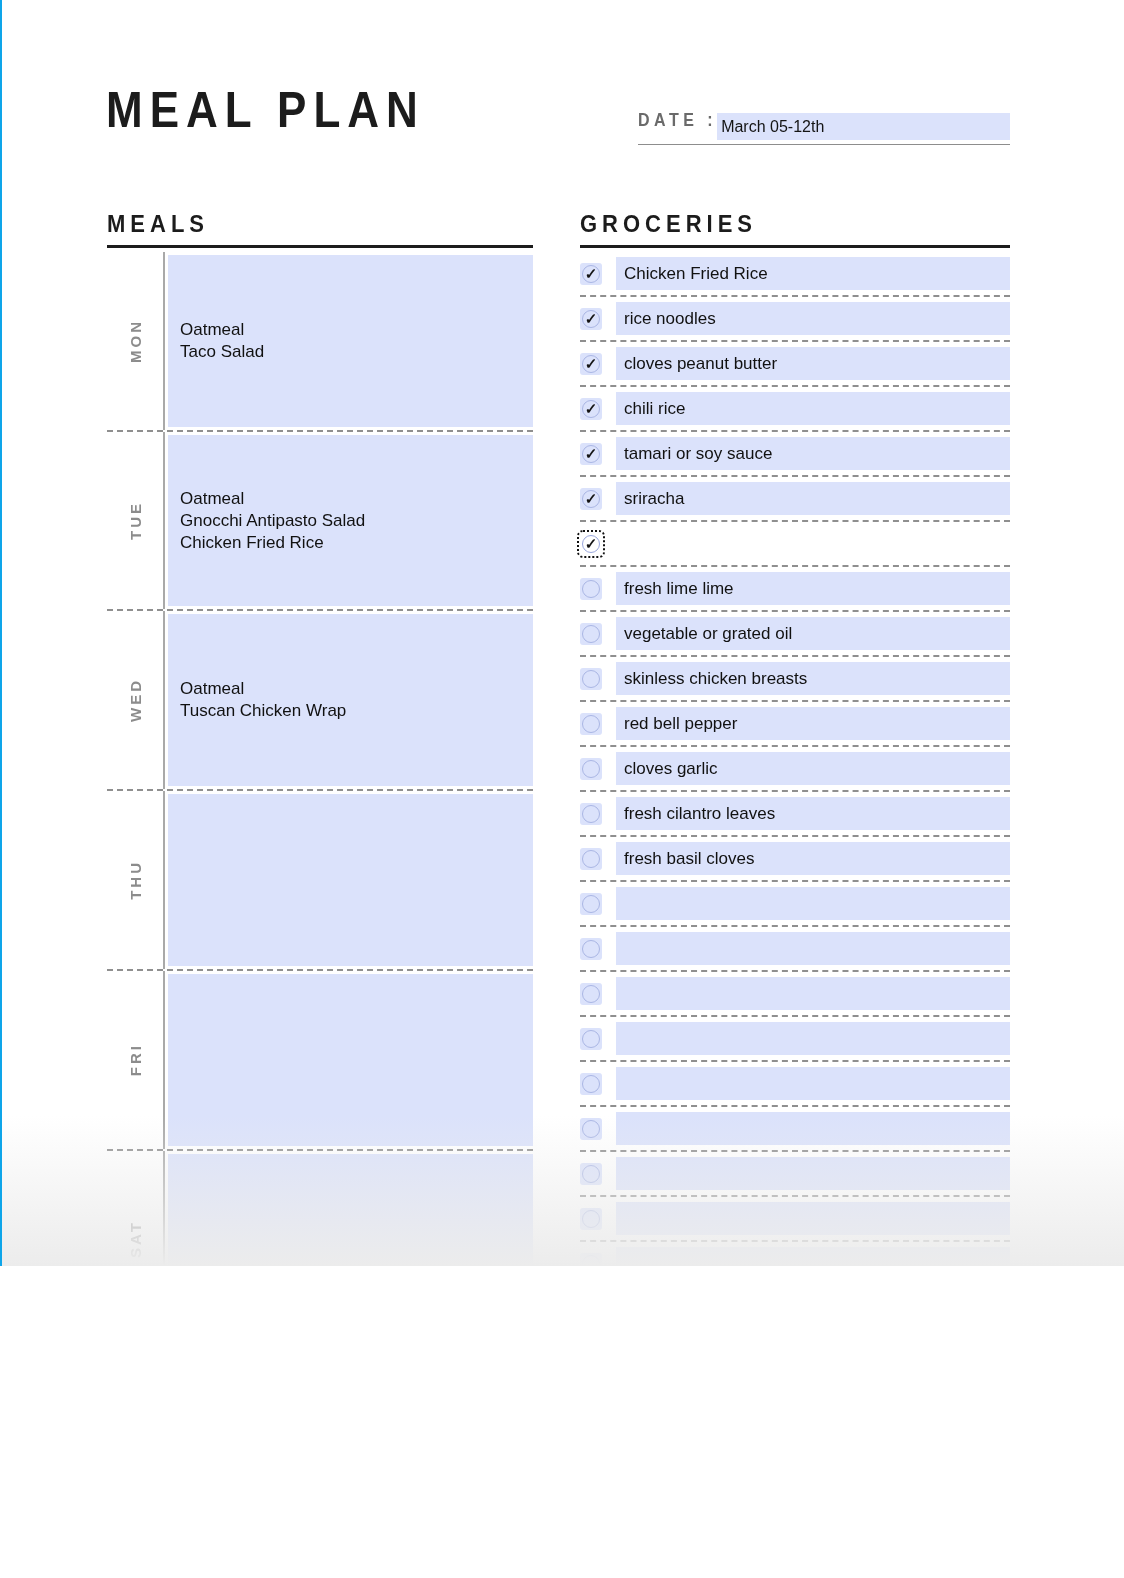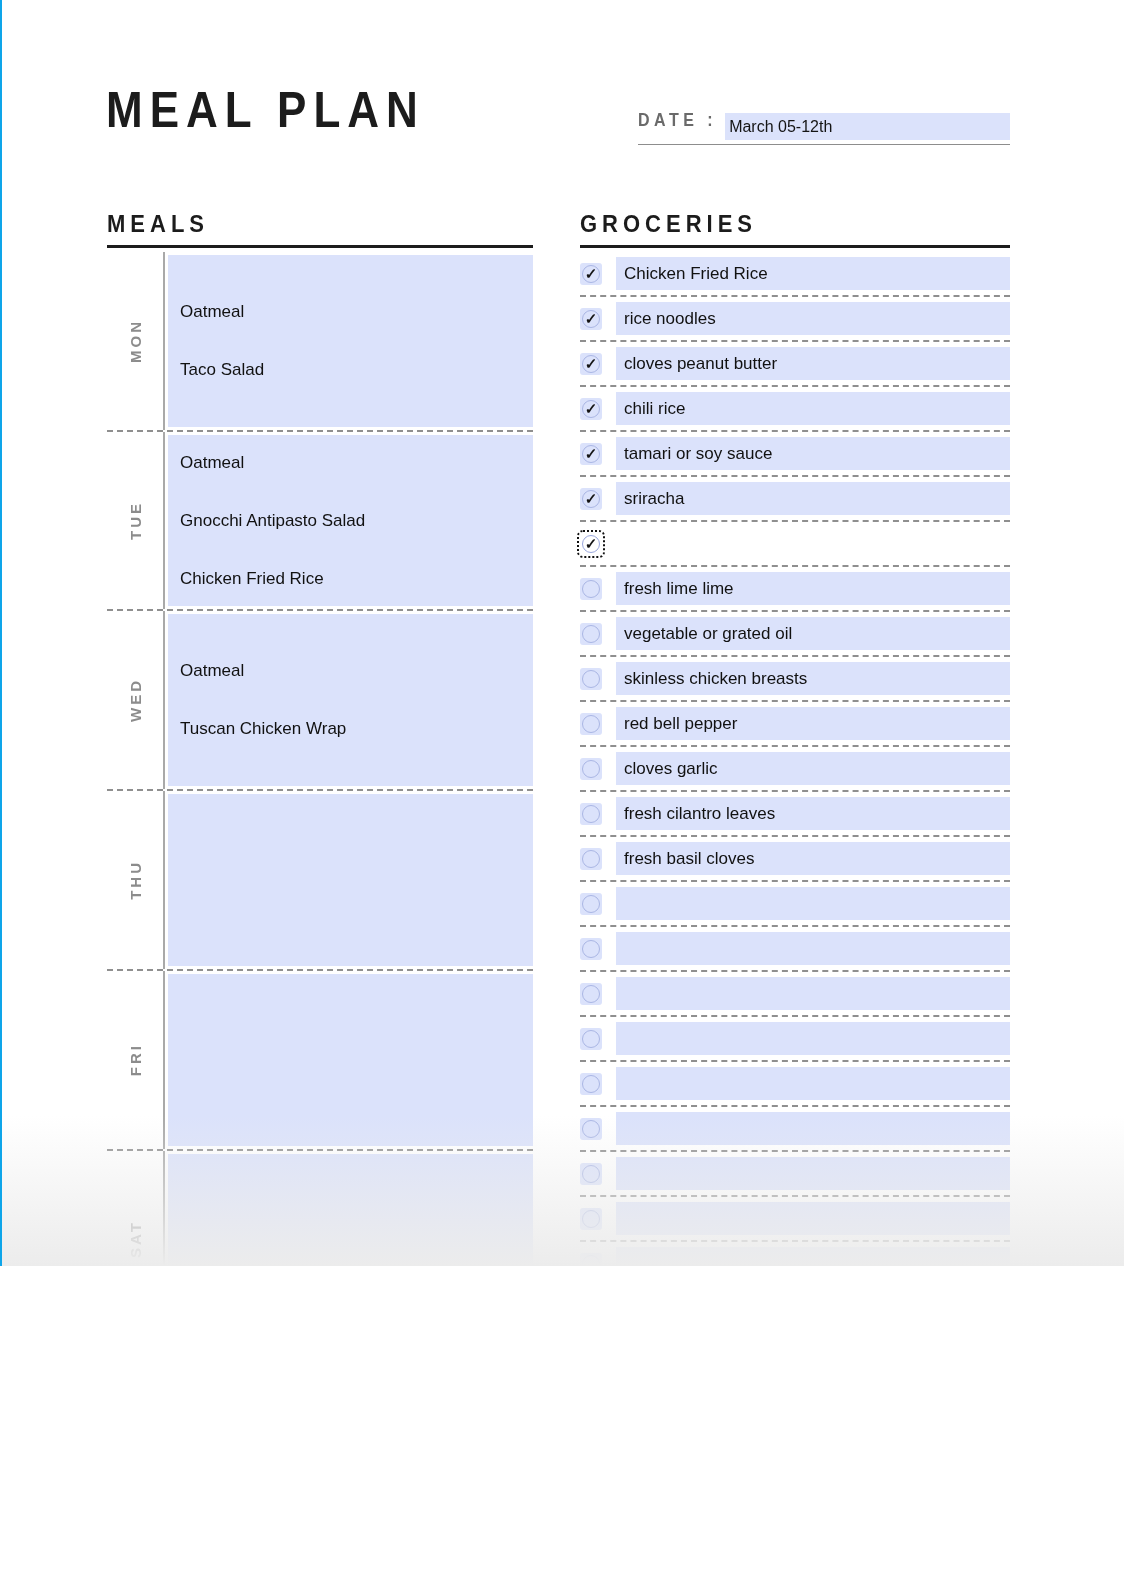--- a/index.html
+++ b/index.html
@@ -64,21 +64,21 @@
   }
   .date-field {
     flex: 1;
     background: #dbe2fb;
     font-size: 16px;
     color: #141414;
     padding: 5px 4px 4px 4px;
     border: none;
     outline: none;
     font-family: "Liberation Sans", sans-serif;
-    margin-left: 8px;
+    margin-left: 0;
     min-width: 0;
   }
   .date-rule {
     position: absolute;
     left: 636px;
     top: 144px;
     width: 372px;
     height: 1px;
     background: #8d8d8d;
   }
@@ -137,21 +137,20 @@
   .meal-box {
     flex: 1;
     background: #dbe2fb;
     margin: 3px 0 3px 3px;
     padding: 0 12px;
     display: flex;
     flex-direction: column;
     justify-content: center;
     box-sizing: border-box;
     min-width: 0;
-    gap: 36px;
   }
   .meal-line {
     font-size: 17px;
     color: #111111;
     line-height: 22px;
     white-space: nowrap;
   }
   #meals-bottom-rule {
     position: absolute;
     left: 105px;

